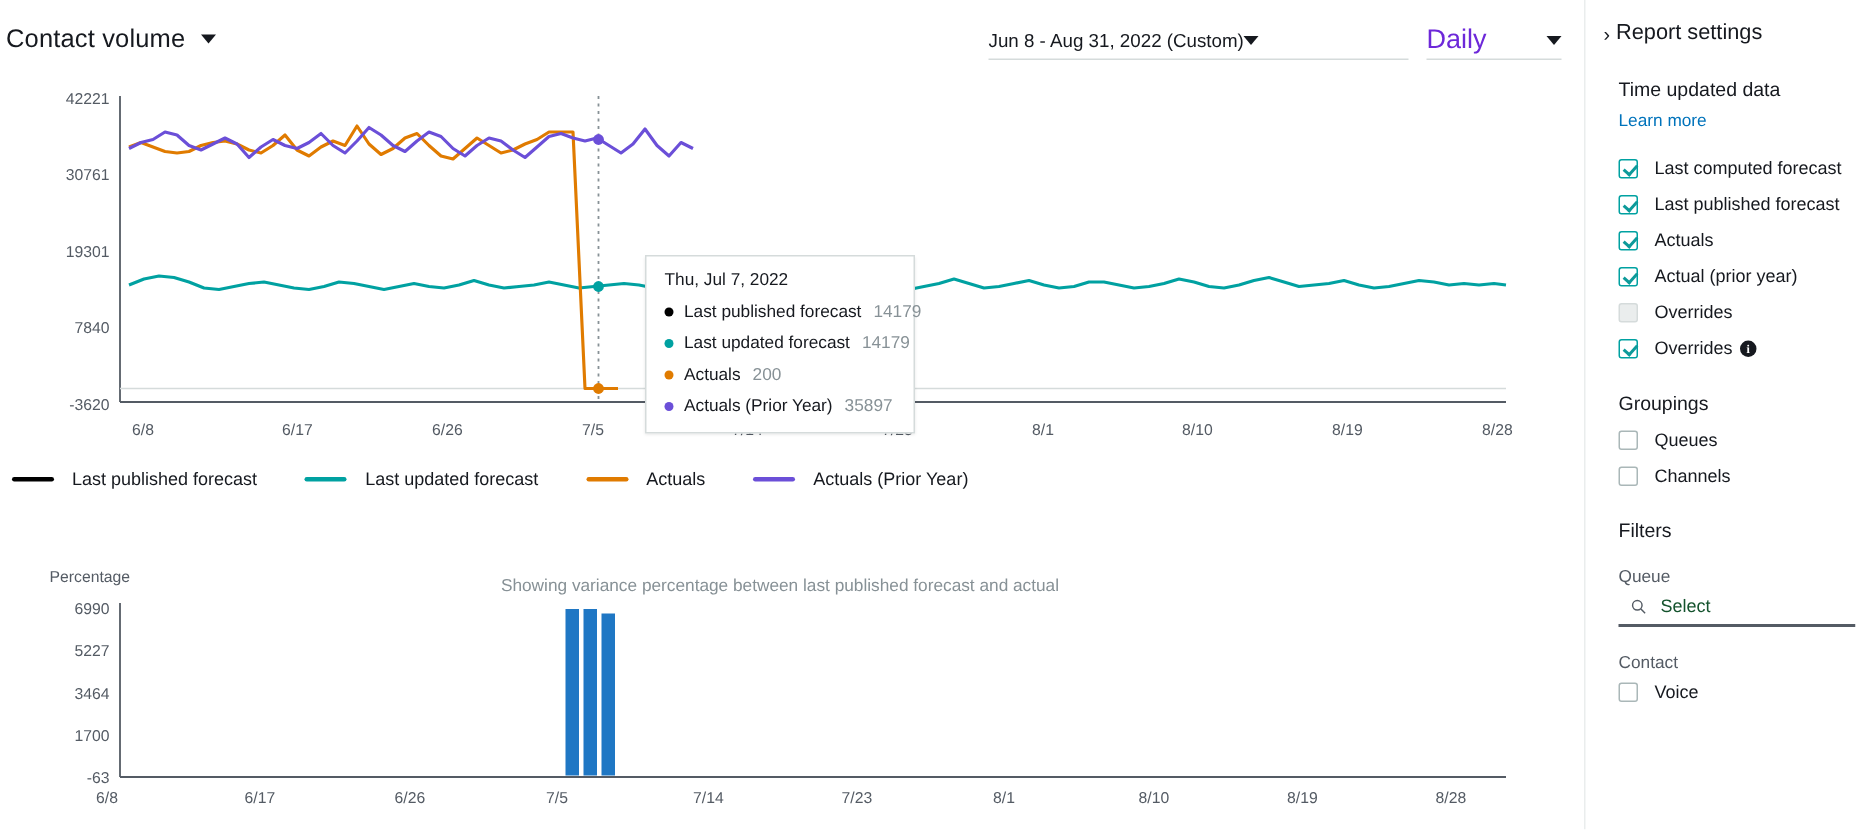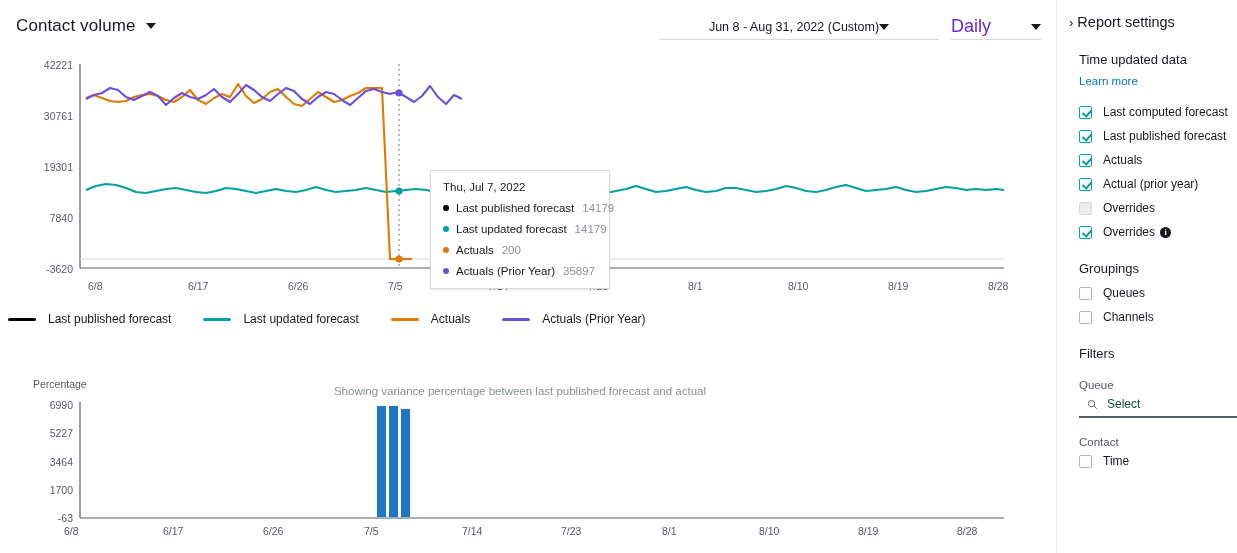--- a/index.html
+++ b/index.html
@@ -27,21 +27,21 @@
   }
 
   
   .header {
     position: absolute;
     left: 0; top: 0;
     width: 1056px; height: 46px;
   }
   .title-wrap {
     position: absolute;
-    left: 16px; top: 16px;
+    left: 4px; top: 16px;
     display: flex; align-items: center; gap: 10px;
   }
   .title {
     font-size: 17px;
     color: #16191f;
     font-weight: 400;
     letter-spacing: .1px;
   }
   .caret-down {
     width: 0; height: 0;
@@ -51,21 +51,21 @@
     display: inline-block;
     cursor: pointer;
   }
 
   .daterange {
     position: absolute;
     left: 659px; top: 14px;
     width: 280px; height: 26px;
     border-bottom: 1px solid #d5dbdb;
     display: flex; align-items: center;
-    justify-content: center;
+    justify-content: flex-start;
     cursor: pointer;
   }
   .daterange .dr-text {
     font-size: 12.5px; color: #16191f;
   }
   .granularity {
     position: absolute;
     left: 951px; top: 14px;
     width: 90px; height: 26px;
     border-bottom: 1px solid #d5dbdb;
@@ -468,18 +468,18 @@
         <svg class="search-ico" viewBox="0 0 16 16">
           <circle cx="6.6" cy="6.6" r="4.6" fill="none" stroke="#545b64" stroke-width="1.4"></circle>
           <line x1="10.1" y1="10.1" x2="14.2" y2="14.2" stroke="#545b64" stroke-width="1.4"></line>
         </svg>
         <span class="select-ph">Select</span>
       </div>
 
       <div class="field-label">Contact</div>
       <div class="cb-row" style="margin-top:6px;">
         <span class="cb"></span>
-        <span class="cb-label">Time</span>
+        <span class="cb-label">Voice</span>
       </div>
     </div>
 
   </div>
 </div>
 
 </body></html>

